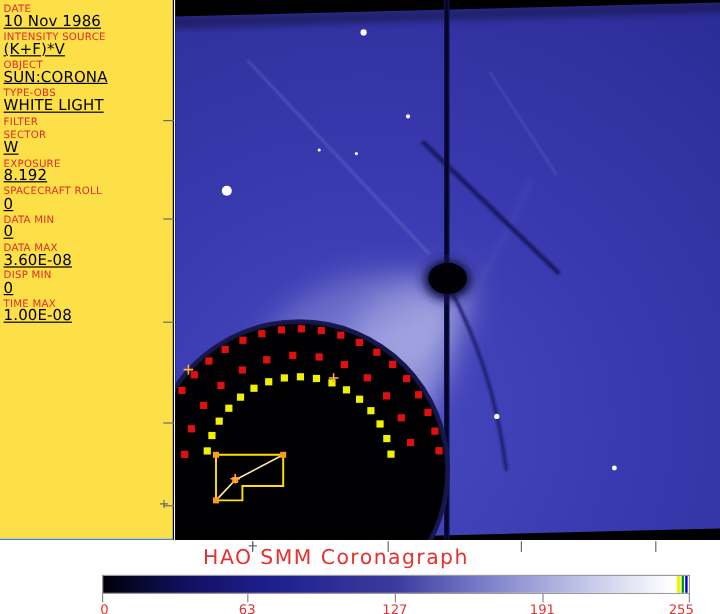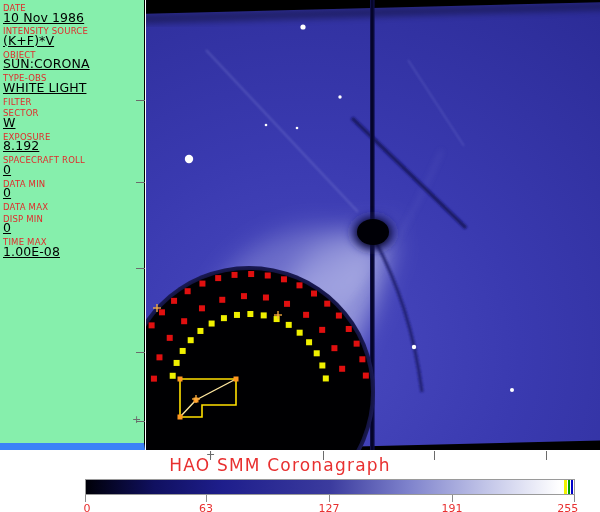--- a/index.html
+++ b/index.html
@@ -7,22 +7,22 @@
   body{
     width:600px;height:512px;overflow:hidden;position:relative;
     font-family:"DejaVu Sans","Liberation Sans",sans-serif;
     -webkit-font-smoothing:none;
   }
   #root{position:absolute;left:0;top:0;width:600px;height:512px;background:#fff;}
 
   
   #meta{
     position:absolute;left:0;top:0;width:145px;height:450px;
-    background:#86efac;box-sizing:border-box;
-    border-right:1px solid #000;border-bottom:7px solid #3b82f6;
+    background:#fde047;box-sizing:border-box;
+    border-right:1px solid #000;border-bottom:1px solid #3b82f6;
     padding:4px 0 0 3px;
   }
   .mrow{margin:0 0 3px 0;line-height:1.02;}
   .mlab{
     display:block;color:#e02b2b;font-size:8.5px;letter-spacing:.2px;
     font-family:"DejaVu Sans","Liberation Sans",sans-serif;
     white-space:nowrap;
   }
   .mval{
     display:block;color:#000000;font-size:12.5px;letter-spacing:.1px;
@@ -93,20 +93,21 @@
       <div class="mrow">
         <span class="mlab">SPACECRAFT ROLL</span>
         <span class="mval">0</span>
       </div>
       <div class="mrow">
         <span class="mlab">DATA MIN</span>
         <span class="mval">0</span>
       </div>
       <div class="mrow">
         <span class="mlab">DATA MAX</span>
+        <span class="mval">3.60E-08</span>
       </div>
       <div class="mrow">
         <span class="mlab">DISP MIN</span>
         <span class="mval">0</span>
       </div>
       <div class="mrow">
         <span class="mlab">TIME MAX</span>
         <span class="mval">1.00E-08</span>
       </div>
     </div>

